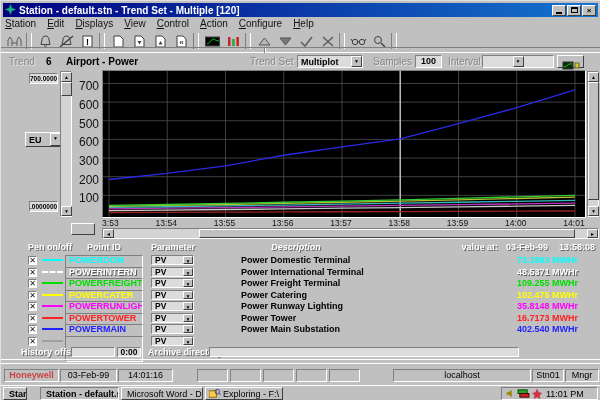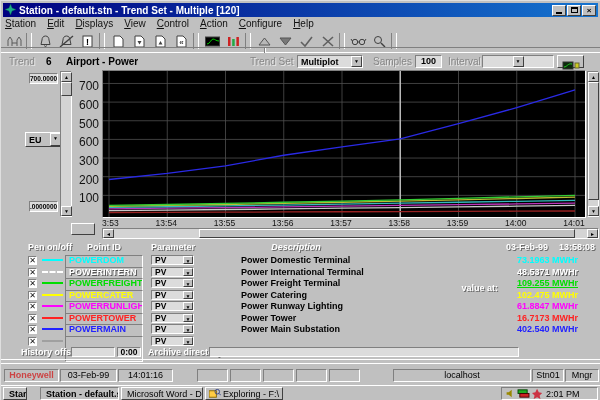--- a/index.html
+++ b/index.html
@@ -296,21 +296,21 @@
     <span class="sbarrow raised" style="left:0;top:0;height:9px;line-height:8px;">◄</span>
     <span class="sbthumb raised" style="left:96px;top:0;width:376px;height:9px;"></span>
     <span class="sbarrow raised" style="right:0;top:0;height:9px;line-height:8px;">►</span>
   </div>
 
   <div class="abs" style="left:0;top:241px;width:600px;height:11px;">
     <span class="lh" style="left:18px;width:62px;text-align:center;">Pen on/off</span>
     <span class="lh" style="left:64px;width:78px;text-align:center;">Point ID</span>
     <span class="lh" style="left:150px;width:44px;text-align:center;">Parameter</span>
     <span class="lh" style="left:195px;width:200px;text-align:center;font-style:italic;">Description</span>
-    <span class="lh" style="left:445px;width:52px;text-align:right;margin-top:41px;">value at:</span>
+    <span class="lh" style="left:445px;width:52px;text-align:right;">value at:</span>
     <span class="lh" style="left:500px;width:52px;text-align:center;">03-Feb-99</span>
     <span class="lh" style="left:553px;width:46px;text-align:center;">13:58:08</span>
   </div>
 
   <div class="abs" id="legendrows" style="left:0;top:254px;width:600px;height:93px;">
       <div class="lrow" style="top: 0px;">
         <span class="cbx">✕</span>
         <span class="penline" style="border-top-color: rgb(0, 255, 255); border-top-style: solid;"></span>
         <div class="pointbox sunken" style="color: rgb(0, 255, 255);">POWERDOM</div>
         <div class="paramdd dd sunkenw">
@@ -333,21 +333,21 @@
       </div>
       <div class="lrow" style="top: 23px;">
         <span class="cbx">✕</span>
         <span class="penline" style="border-top-color: rgb(0, 221, 0); border-top-style: solid;"></span>
         <div class="pointbox sunken" style="color: rgb(0, 221, 0);">POWERFREIGHT</div>
         <div class="paramdd dd sunkenw">
           <span class="ddtext" style="font-size:8.5px;">PV</span>
           <span class="ddbtn raised" style="width:10px;">▼</span>
         </div>
         <span class="desc">Power Freight Terminal</span>
-        <span class="pval" style="color: rgb(0, 221, 0); text-decoration: underline;">109.255 MWHr</span>
+        <span class="pval" style="color: rgb(0, 221, 0);">109.255 MWHr</span>
       </div>
       <div class="lrow" style="top: 34.5px;">
         <span class="cbx">✕</span>
         <span class="penline" style="border-top-color: rgb(255, 255, 0); border-top-style: solid;"></span>
         <div class="pointbox sunken" style="color: rgb(255, 255, 0);">POWERCATER</div>
         <div class="paramdd dd sunkenw">
           <span class="ddtext" style="font-size:8.5px;">PV</span>
           <span class="ddbtn raised" style="width:10px;">▼</span>
         </div>
         <span class="desc">Power Catering</span>
@@ -355,21 +355,21 @@
       </div>
       <div class="lrow" style="top: 46px;">
         <span class="cbx">✕</span>
         <span class="penline" style="border-top-color: rgb(255, 0, 255); border-top-style: solid;"></span>
         <div class="pointbox sunken" style="color: rgb(255, 0, 255);">POWERRUNLIGHT</div>
         <div class="paramdd dd sunkenw">
           <span class="ddtext" style="font-size:8.5px;">PV</span>
           <span class="ddbtn raised" style="width:10px;">▼</span>
         </div>
         <span class="desc">Power Runway Lighting</span>
-        <span class="pval" style="color: rgb(255, 0, 255);">61.8847 MWHr</span>
+        <span class="pval" style="color: rgb(255, 0, 255);">35.8148 MWHr</span>
       </div>
       <div class="lrow" style="top: 57.5px;">
         <span class="cbx">✕</span>
         <span class="penline" style="border-top-color: rgb(255, 34, 34); border-top-style: solid;"></span>
         <div class="pointbox sunken" style="color: rgb(255, 34, 34);">POWERTOWER</div>
         <div class="paramdd dd sunkenw">
           <span class="ddtext" style="font-size:8.5px;">PV</span>
           <span class="ddbtn raised" style="width:10px;">▼</span>
         </div>
         <span class="desc">Power Tower</span>
@@ -460,17 +460,17 @@
       <svg width="10" height="11" viewBox="0 0 10 13">
           <path d="M1 5h2.5L7 2v9L3.5 8H1z" fill="#998800"></path>
         </svg>
       <svg width="13" height="11" viewBox="0 0 14 12">
           <rect x="1" y="2" width="10" height="4" fill="#22aa22" stroke="#004400"></rect>
           <rect x="3" y="6" width="10" height="4" fill="#cc2222" stroke="#440000"></rect>
         </svg>
       <svg width="11" height="11" viewBox="0 0 13 13">
           <path d="M6 1l2 4 4 1-3 3 1 4-4-2-4 2 1-4-3-3 4-1z" fill="#cc3344"></path>
         </svg>
-      <span style="font-size:9px;margin-left:1px;">2:01 PM</span>
+      <span style="font-size:9px;margin-left:1px;">11:01 PM</span>
     </div>
   </div>
 
 </div>
 
 </body></html>

